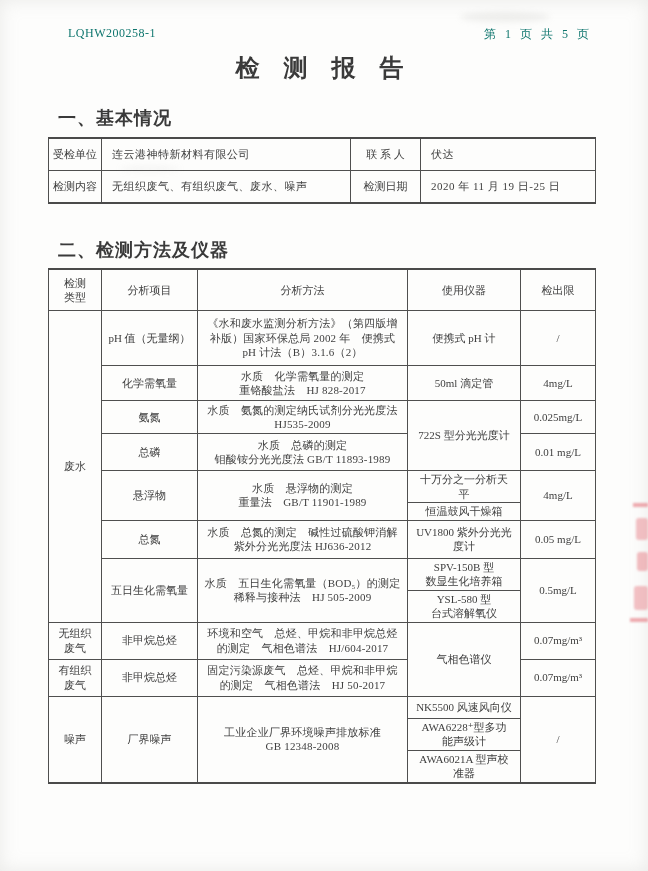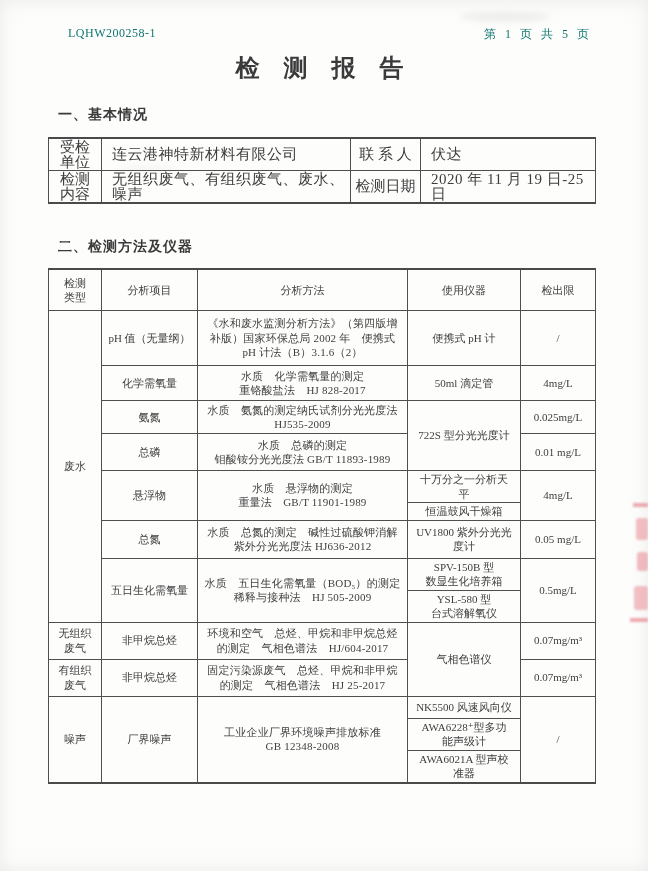--- a/index.html
+++ b/index.html
@@ -16,42 +16,42 @@
     font-size:12px;letter-spacing:0.5px;color:#0f766e;
   }
   .page-no{letter-spacing:3px;}
   .doc-title{
     position:absolute;top:52px;left:0;width:100%;
     text-align:center;font-size:24px;font-weight:bold;
     letter-spacing:9px;color:#3a3a3a;
   }
   .section-heading{
     position:absolute;left:58px;
-    font-size:14px;font-weight:bold;color:#3a3a3a;letter-spacing:1px;
+    font-size:18px;font-weight:bold;color:#3a3a3a;letter-spacing:1px;
   }
   .sec1{top:106px;}
   .sec2{top:238px;}
   table{
     border-collapse:collapse;table-layout:fixed;
     position:absolute;left:48px;width:547px;
     font-size:11px;color:#3e3e3e;
   }
   .t1{top:137px;}
   .t2{top:268px;}
   td,th{
     border:1px solid #4f4f4f;
     padding:1px 4px;
     line-height:14.5px;
     font-weight:normal;
     text-align:center;vertical-align:middle;
     white-space:pre-line;
     overflow:hidden;
   }
   table{border-top:2px solid #4a4a4a;border-bottom:2px solid #4a4a4a;}
-  .t1{font-size:15px;}
+  .t1{font-size:11px;}
   .t1 td{height:29px;}
   .t1 .val{text-align:left;padding-left:10px;letter-spacing:0.5px;}
   .t2 .method{letter-spacing:0.2px;}
   
   .rh-head td{height:38px;}
   .rh-ph td{height:52px;}
   .rh-cod td{height:32px;}
   .rh-nh3 td{height:30px;}
   .rh-tp td{height:34px;}
   .rh-ssa td{height:27px;}
@@ -196,21 +196,21 @@
     <td class="method">环境和空气　总烃、甲烷和非甲烷总烃
 的测定　气相色谱法　HJ/604-2017</td>
     <td rowspan="2">气相色谱仪</td>
     <td>0.07mg/m³</td>
   </tr>
   <tr class="rh-stk">
     <td>有组织
 废气</td>
     <td>非甲烷总烃</td>
     <td class="method">固定污染源废气　总烃、甲烷和非甲烷
-的测定　气相色谱法　HJ 25-2017</td>
+的测定　气相色谱法　HJ 50-2017</td>
     <td>0.07mg/m³</td>
   </tr>
   <tr class="rh-nza">
     <td rowspan="3">噪声</td>
     <td rowspan="3">厂界噪声</td>
     <td rowspan="3" class="method">工业企业厂界环境噪声排放标准
 GB 12348-2008</td>
     <td>NK5500 风速风向仪</td>
     <td rowspan="3">/</td>
   </tr>

